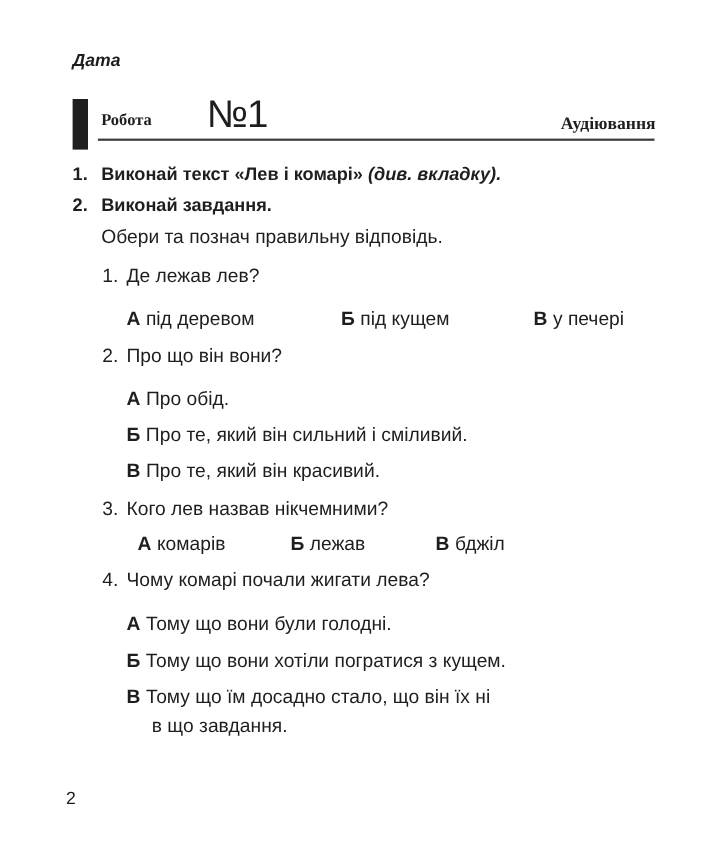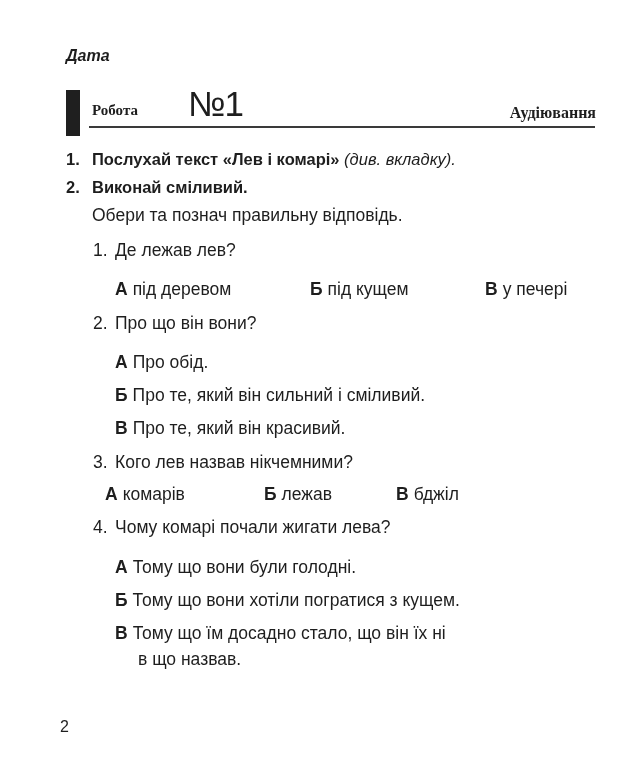--- a/index.html
+++ b/index.html
@@ -5,43 +5,43 @@
   html, body { margin: 0; padding: 0; background: #ffffff; }
   body { width: 642px; height: 780px; position: relative; overflow: hidden; color: #1e1e1e; font-family: "Liberation Sans", sans-serif; }
   .date { position: absolute; left: 66px; top: 47px; font-size: 16px; font-weight: bold; font-style: italic; }
   .hdr-bar { position: absolute; left: 66px; top: 90px; width: 14px; height: 46px; background: #1f1f1f; }
   .hdr-line { position: absolute; left: 89px; top: 126px; width: 506px; height: 2px; background: #3a3a3a; }
   .hdr-robota { position: absolute; left: 92px; top: 102px; font-family: "Liberation Serif", serif; font-weight: bold; font-size: 15px; text-align: center; }
   .hdr-num { position: absolute; left: 188px; top: 84px; font-size: 35px; font-weight: normal; letter-spacing: -1px; }
   .hdr-section { position: absolute; right: 46px; top: 104px; font-family: "Liberation Serif", serif; font-weight: bold; font-size: 16px; }
   .task { position: absolute; left: 66px; font-size: 16.5px; font-weight: bold; }
   .task .n { display: inline-block; width: 26px; }
-  .task .it { font-weight: normal; font-style: italic; }
+  .task .it { font-weight: bold; font-style: italic; }
   .line { position: absolute; font-size: 17.5px; white-space: nowrap; }
   .q .n { display: inline-block; width: 22px; }
   .L { font-weight: bold; margin-right: 5px; }
   .page-num { position: absolute; left: 60px; top: 718px; font-size: 16px; }
 </style>
 </head>
 <body>
 
 <div class="date">Дата</div>
 
 <div class="hdr-bar"></div>
 <div class="hdr-line"></div>
 <div class="hdr-robota">Робота</div>
 <div class="hdr-num">№1</div>
 <div class="hdr-section">Аудіювання</div>
 
 <div class="task" style="top:150px">
-  <span class="n">1.</span><span>Послухай текст «Лев і комарі»</span>
+  <span class="n">1.</span><span>Виконай текст «Лев і комарі»</span>
   <span class="it">(див. вкладку).</span>
 </div>
 <div class="task" style="top:178px">
-  <span class="n">2.</span><span>Виконай сміливий.</span>
+  <span class="n">2.</span><span>Виконай завдання.</span>
 </div>
 
 <div class="line" style="left:92px; top:205px">Обери та познач правильну відповідь.</div>
 
 <div class="line q" style="left:93px; top:240px">
   <span class="n">1.</span><span>Де лежав лев?</span>
 </div>
 <div class="line" style="left:115px; top:279px"><span class="L">А</span><span>під деревом</span></div>
 <div class="line" style="left:310px; top:279px"><span class="L">Б</span><span>під кущем</span></div>
 <div class="line" style="left:485px; top:279px"><span class="L">В</span><span>у печері</span></div>
@@ -49,25 +49,25 @@
 <div class="line q" style="left:93px; top:313px">
   <span class="n">2.</span><span>Про що він вони?</span>
 </div>
 <div class="line" style="left:115px; top:352px"><span class="L">А</span><span>Про обід.</span></div>
 <div class="line" style="left:115px; top:385px"><span class="L">Б</span><span>Про те, який він сильний і сміливий.</span></div>
 <div class="line" style="left:115px; top:418px"><span class="L">В</span><span>Про те, який він красивий.</span></div>
 
 <div class="line q" style="left:93px; top:452px">
   <span class="n">3.</span><span>Кого лев назвав нікчемними?</span>
 </div>
-<div class="line" style="left:105px; top:484px"><span class="L">А</span><span>комарів</span></div>
+<div class="line" style="left:125px; top:484px"><span class="L">А</span><span>комарів</span></div>
 <div class="line" style="left:264px; top:484px"><span class="L">Б</span><span>лежав</span></div>
 <div class="line" style="left:396px; top:484px"><span class="L">В</span><span>бджіл</span></div>
 
 <div class="line q" style="left:93px; top:517px">
   <span class="n">4.</span><span>Чому комарі почали жигати лева?</span>
 </div>
 <div class="line" style="left:115px; top:557px"><span class="L">А</span><span>Тому що вони були голодні.</span></div>
 <div class="line" style="left:115px; top:590px"><span class="L">Б</span><span>Тому що вони хотіли погратися з кущем.</span></div>
 <div class="line" style="left:115px; top:623px"><span class="L">В</span><span>Тому що їм досадно стало, що він їх ні</span></div>
-<div class="line" style="left:138px; top:649px">в що назвав.</div>
+<div class="line" style="left:138px; top:649px">в що завдання.</div>
 
 <div class="page-num">2</div>
 
 </body></html>

